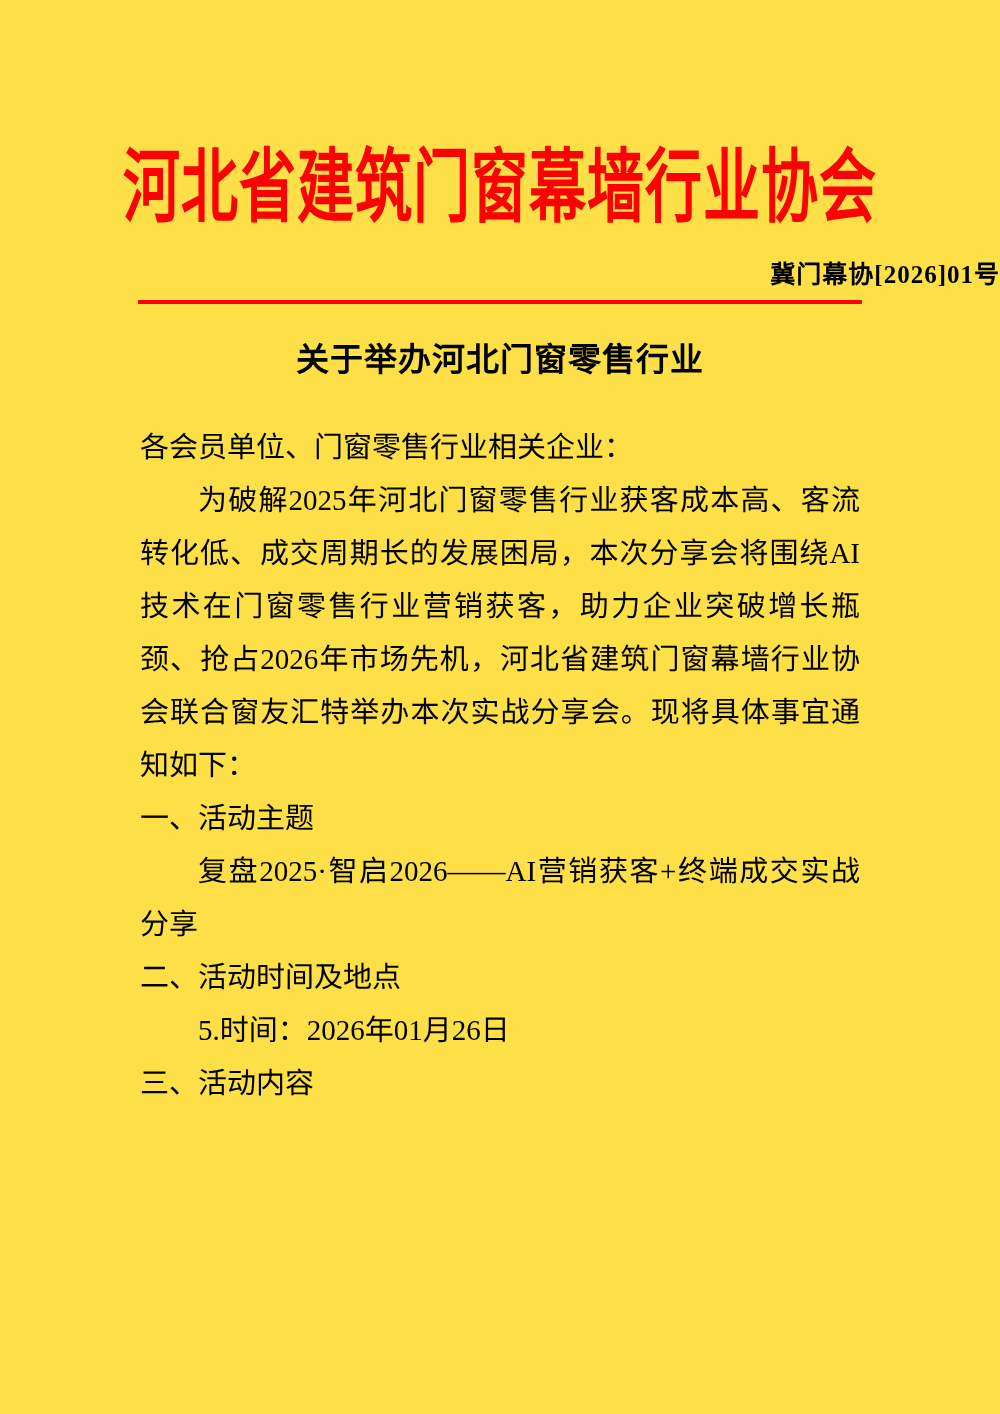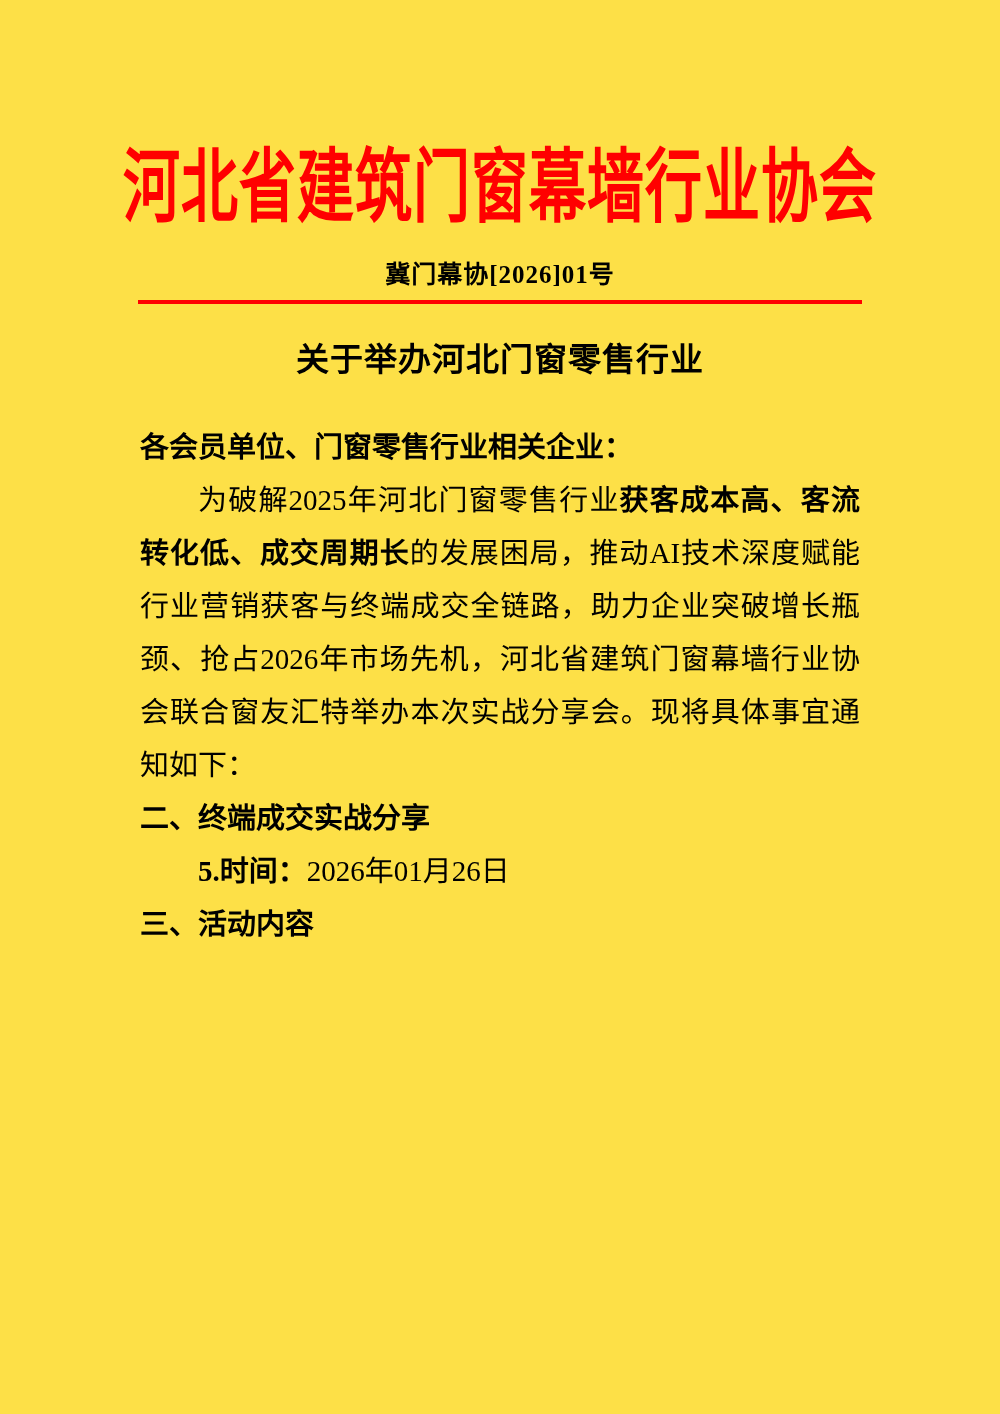--- a/index.html
+++ b/index.html
@@ -31,21 +31,21 @@
     font-weight: bold;
     letter-spacing: 1px;
     white-space: nowrap;
     transform: scaleY(1.42);
     transform-origin: center;
     font-family: "Liberation Serif", "DejaVu Serif", serif;
   }
   
   .doc-number {
     margin-top: 22px;
-    text-align: center;
+    text-align: right;
     font-size: 25px;
     font-weight: bold;
     letter-spacing: 1px;
   }
   
   .red-rule {
     width: 724px;
     height: 4px;
     background: #ff0000;
     border: none;
@@ -67,21 +67,21 @@
     font-size: 29px;
     line-height: 53px;
   }
   .body-block p {
     margin: 0;
     padding: 0;
     text-align: justify;
     text-justify: inter-character;
   }
   .indent { text-indent: 2em; }
-  .bold { font-weight: bold; }
+  .bold { font-weight: normal; }
 </style>
 </head>
 <body>
 
 <div class="page">
 
   <div class="org-title-wrap">
     <span class="org-title">河北省建筑门窗幕墙行业协会</span>
   </div>
 
@@ -90,25 +90,27 @@
   <div class="red-rule"></div>
 
   <div class="doc-title">
     <div>关于举办河北门窗零售行业</div>
   </div>
 
   <div class="body-block">
 
     <p class="bold">各会员单位、门窗零售行业相关企业：</p>
 
-    <p class="indent"><span>为破解2025年河北门窗零售行业</span><span class="bold">获客成本高、客流转化低、成交周期长</span><span>的发展困局，推动AI技术深度赋能行业营销获客与终端成交全链路，助力企业突破增长瓶颈、抢占2026年市场先机，河北省建筑门窗幕墙行业协会联合窗友汇特举办本次实战分享会。现将具体事宜通知如下：</span></p>
+    <p class="indent"><span>为破解2025年河北门窗零售行业</span><span class="bold">获客成本高、客流转化低、成交周期长</span><span>的发展困局，本次分享会将围绕AI技术在门窗零售行业营销获客，助力企业突破增长瓶颈、抢占2026年市场先机，河北省建筑门窗幕墙行业协会联合窗友汇特举办本次实战分享会。现将具体事宜通知如下：</span></p>
 
+    <p class="bold">一、活动主题</p>
 
+    <p class="indent">复盘2025·智启2026——AI营销获客+终端成交实战分享</p>
 
-    <p class="bold">二、终端成交实战分享</p>
+    <p class="bold">二、活动时间及地点</p>
 
     <p class="indent"><span class="bold">5.时间：</span><span>2026年01月26日</span></p>
 
 
     <p class="bold">三、活动内容</p>
 
 
   </div>
 
 </div>

